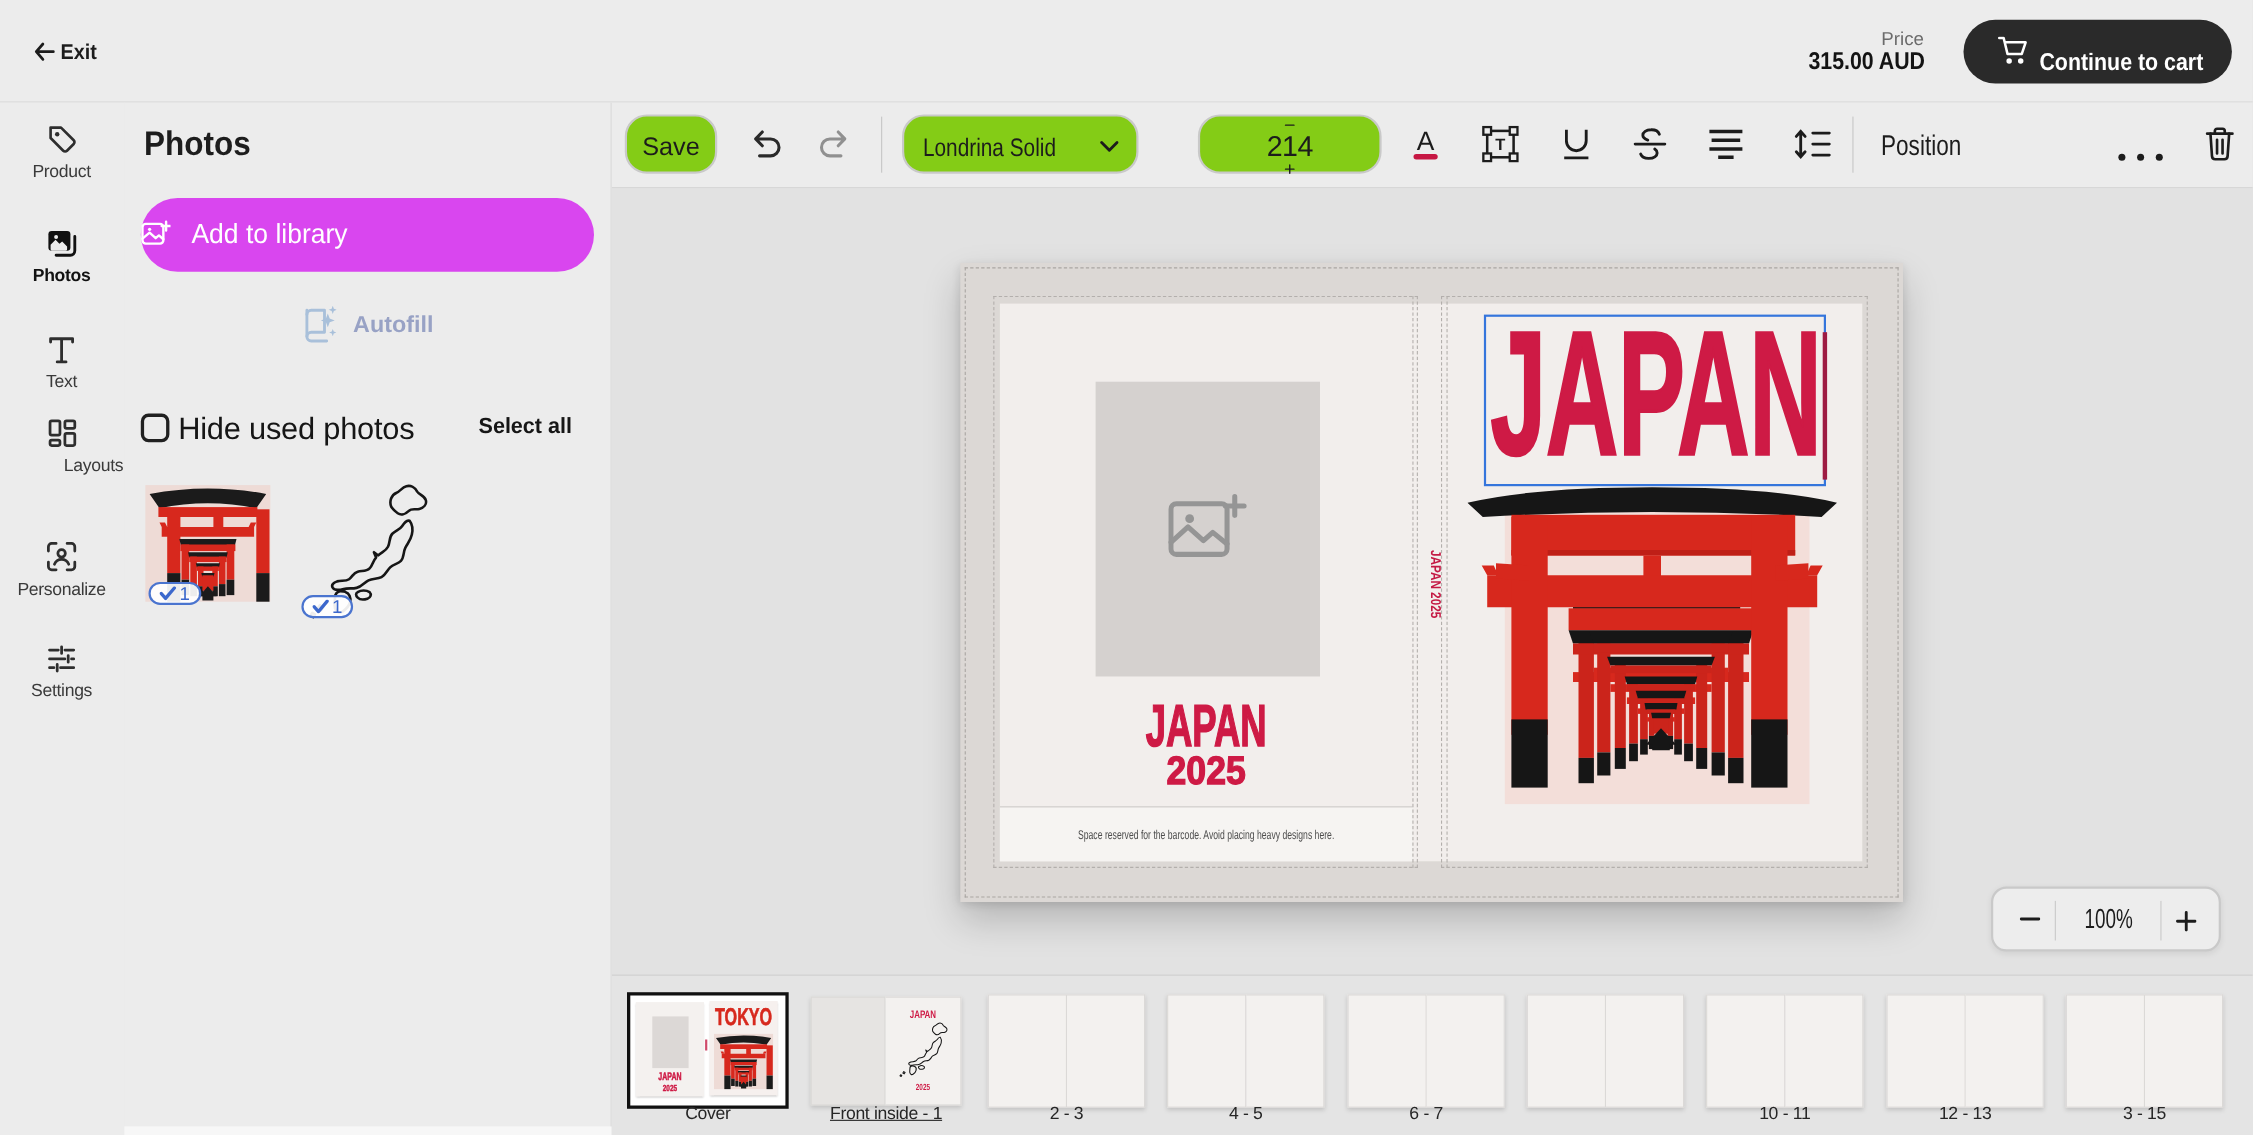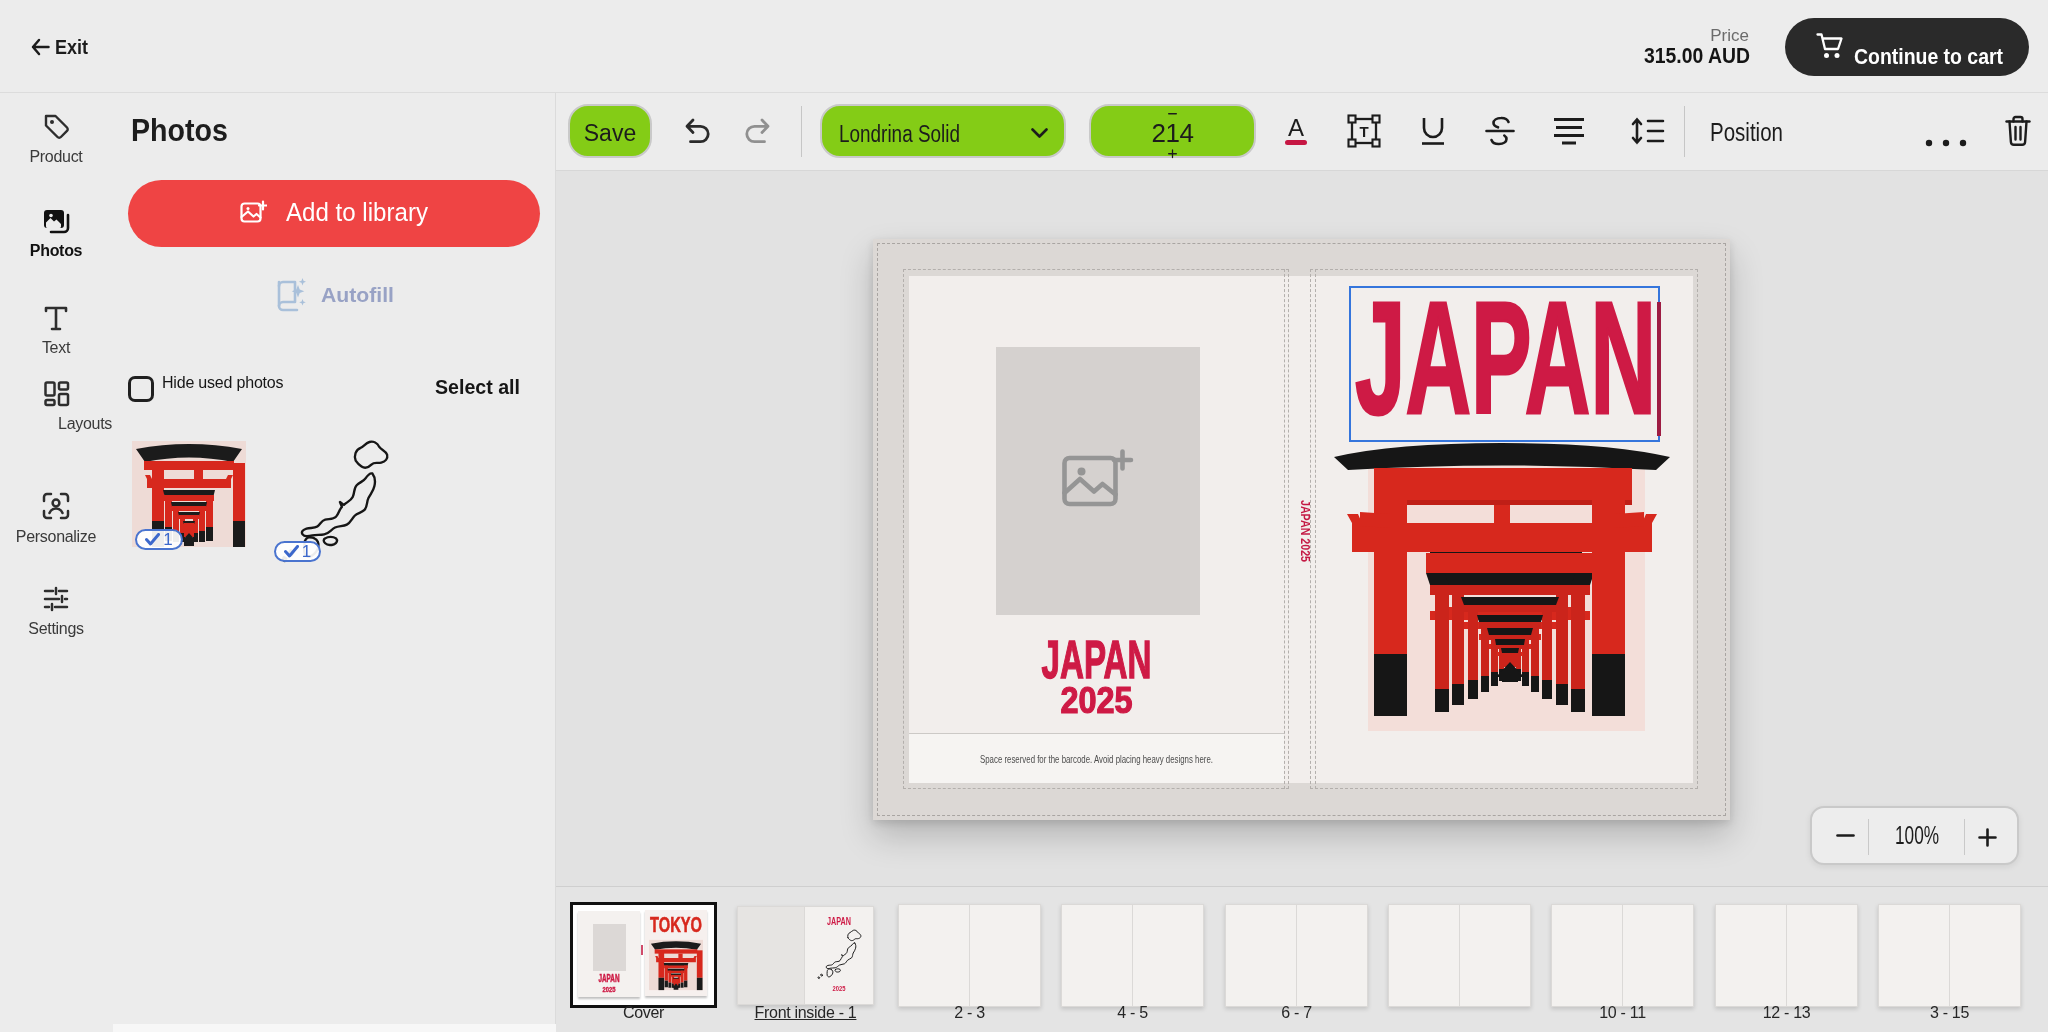--- a/index.html
+++ b/index.html
@@ -14,38 +14,38 @@
 
 
 #sidebar { position:absolute; left:0; top:93px; width:115px; height:939px; background:#ececec; border-right:1px solid #dbdbdb; z-index:20; }
 .navitem { position:absolute; left:0; width:112px; text-align:center; color:#2e2e2e; }
 .navitem svg { display:block; margin:0 auto; }
 .navitem .nl { display:block; font-size:16px; letter-spacing:-0.3px; margin-top:8px; color:#3a3a3a; }
 .navitem.active .nl { font-weight:bold; color:#111; }
 
 
 #panel { position:absolute; left:113px; top:93px; width:443px; height:939px; background:#ececec; border-right:1px solid #dbdbdb; z-index:20; }
-#addbtn { position:absolute; left:15px; top:87px; width:412px; height:67px; background:#ef4444; border-radius:34px; display:flex; align-items:center; justify-content:center; gap:18px; }
+#addbtn { position:absolute; left:15px; top:87px; width:412px; height:67px; background:#d946ef; border-radius:34px; display:flex; align-items:center; justify-content:flex-start; gap:18px; }
 #autofill { position:absolute; left:0; top:184px; width:443px; display:flex; align-items:center; justify-content:center; gap:14px; }
 #usedrow { position:absolute; left:15px; top:283px; width:412px; height:27px; }
 #usedrow .cb { position:absolute; left:0; top:0; width:26px; height:26px; border:3px solid #202020; border-radius:7px; background:#ececec; }
-#usedrow .hl { position:absolute; left:34px; top:-2px; font-size:16px; letter-spacing:-0.2px; color:#161616; }
+#usedrow .hl { position:absolute; left:34px; top:-2px; font-size:28px; letter-spacing:-0.2px; color:#161616; }
 .thumb1 { position:absolute; left:19px; top:342px; width:114px; height:118px; }
 .thumb2 { position:absolute; left:164px; top:345px; width:118px; height:125px; }
 .badge { position:absolute; border:2.5px solid #4a74cf; border-radius:12px; background:rgba(255,255,255,.92); display:flex; align-items:center; justify-content:center; gap:3px; color:#3c68cc; font-size:17px; }
 
 
 #main { position:absolute; left:556px; top:93px; width:1492px; height:939px; }
 #toolbar { position:absolute; left:0; top:0; width:1492px; height:78px; background:#ececec; border-bottom:1px solid #d7d7d7; z-index:10; }
 .tbtn svg { position:relative; top:2.5px; }
 .tbtn { position:absolute; top:11px; height:54px; border:2px solid #c9c9c9; border-radius:20px; background:#84cc16; display:flex; align-items:center; font-size:23px; color:#1c1c1c; }
 #savebtn { left:12px; width:84px; justify-content:center; padding-top:5px; }
 .icbtn { position:absolute; top:14px; width:48px; height:48px; display:flex; align-items:center; justify-content:center; }
 .tdiv { position:absolute; top:13px; width:1px; height:51px; background:#c6c6c6; }
-#fontsel { left:264px; width:246px; justify-content:space-between; padding:0 16px 0 16px; }
+#fontsel { left:264px; width:215px; justify-content:space-between; padding:0 16px 0 16px; }
 #sizegrp { left:533px; width:167px; justify-content:space-between; padding:0 16px;flex-direction:column; }
 #canvas { position:absolute; left:0; top:78px; width:1492px; height:715px; background:#e2e2e2; }
 #strip { position:absolute; left:0; top:793px; width:1492px; height:239px; background:#e4e4e4; border-top:1px solid #cfcfcf; }
 
 
 #book { position:absolute; left:317px; top:68px; width:857px; height:581px; background:#dcd8d5; box-shadow:0 16px 32px rgba(0,0,0,0.2), 0 3px 8px rgba(0,0,0,0.12); }
 #book .outerdash { position:absolute; left:4px; top:4px; right:4px; bottom:4px; border:1px dashed #a9a5a2; }
 #pages { position:absolute; left:36px; top:37px; width:784px; height:507px; background:#f2eeec; }
 .trimdash { position:absolute; border:1px dashed #b3afac; }
 #placeholder { position:absolute; left:87px; top:71px; width:204px; height:268px; background:#d5d1cf; display:flex; align-items:center; justify-content:center; }

